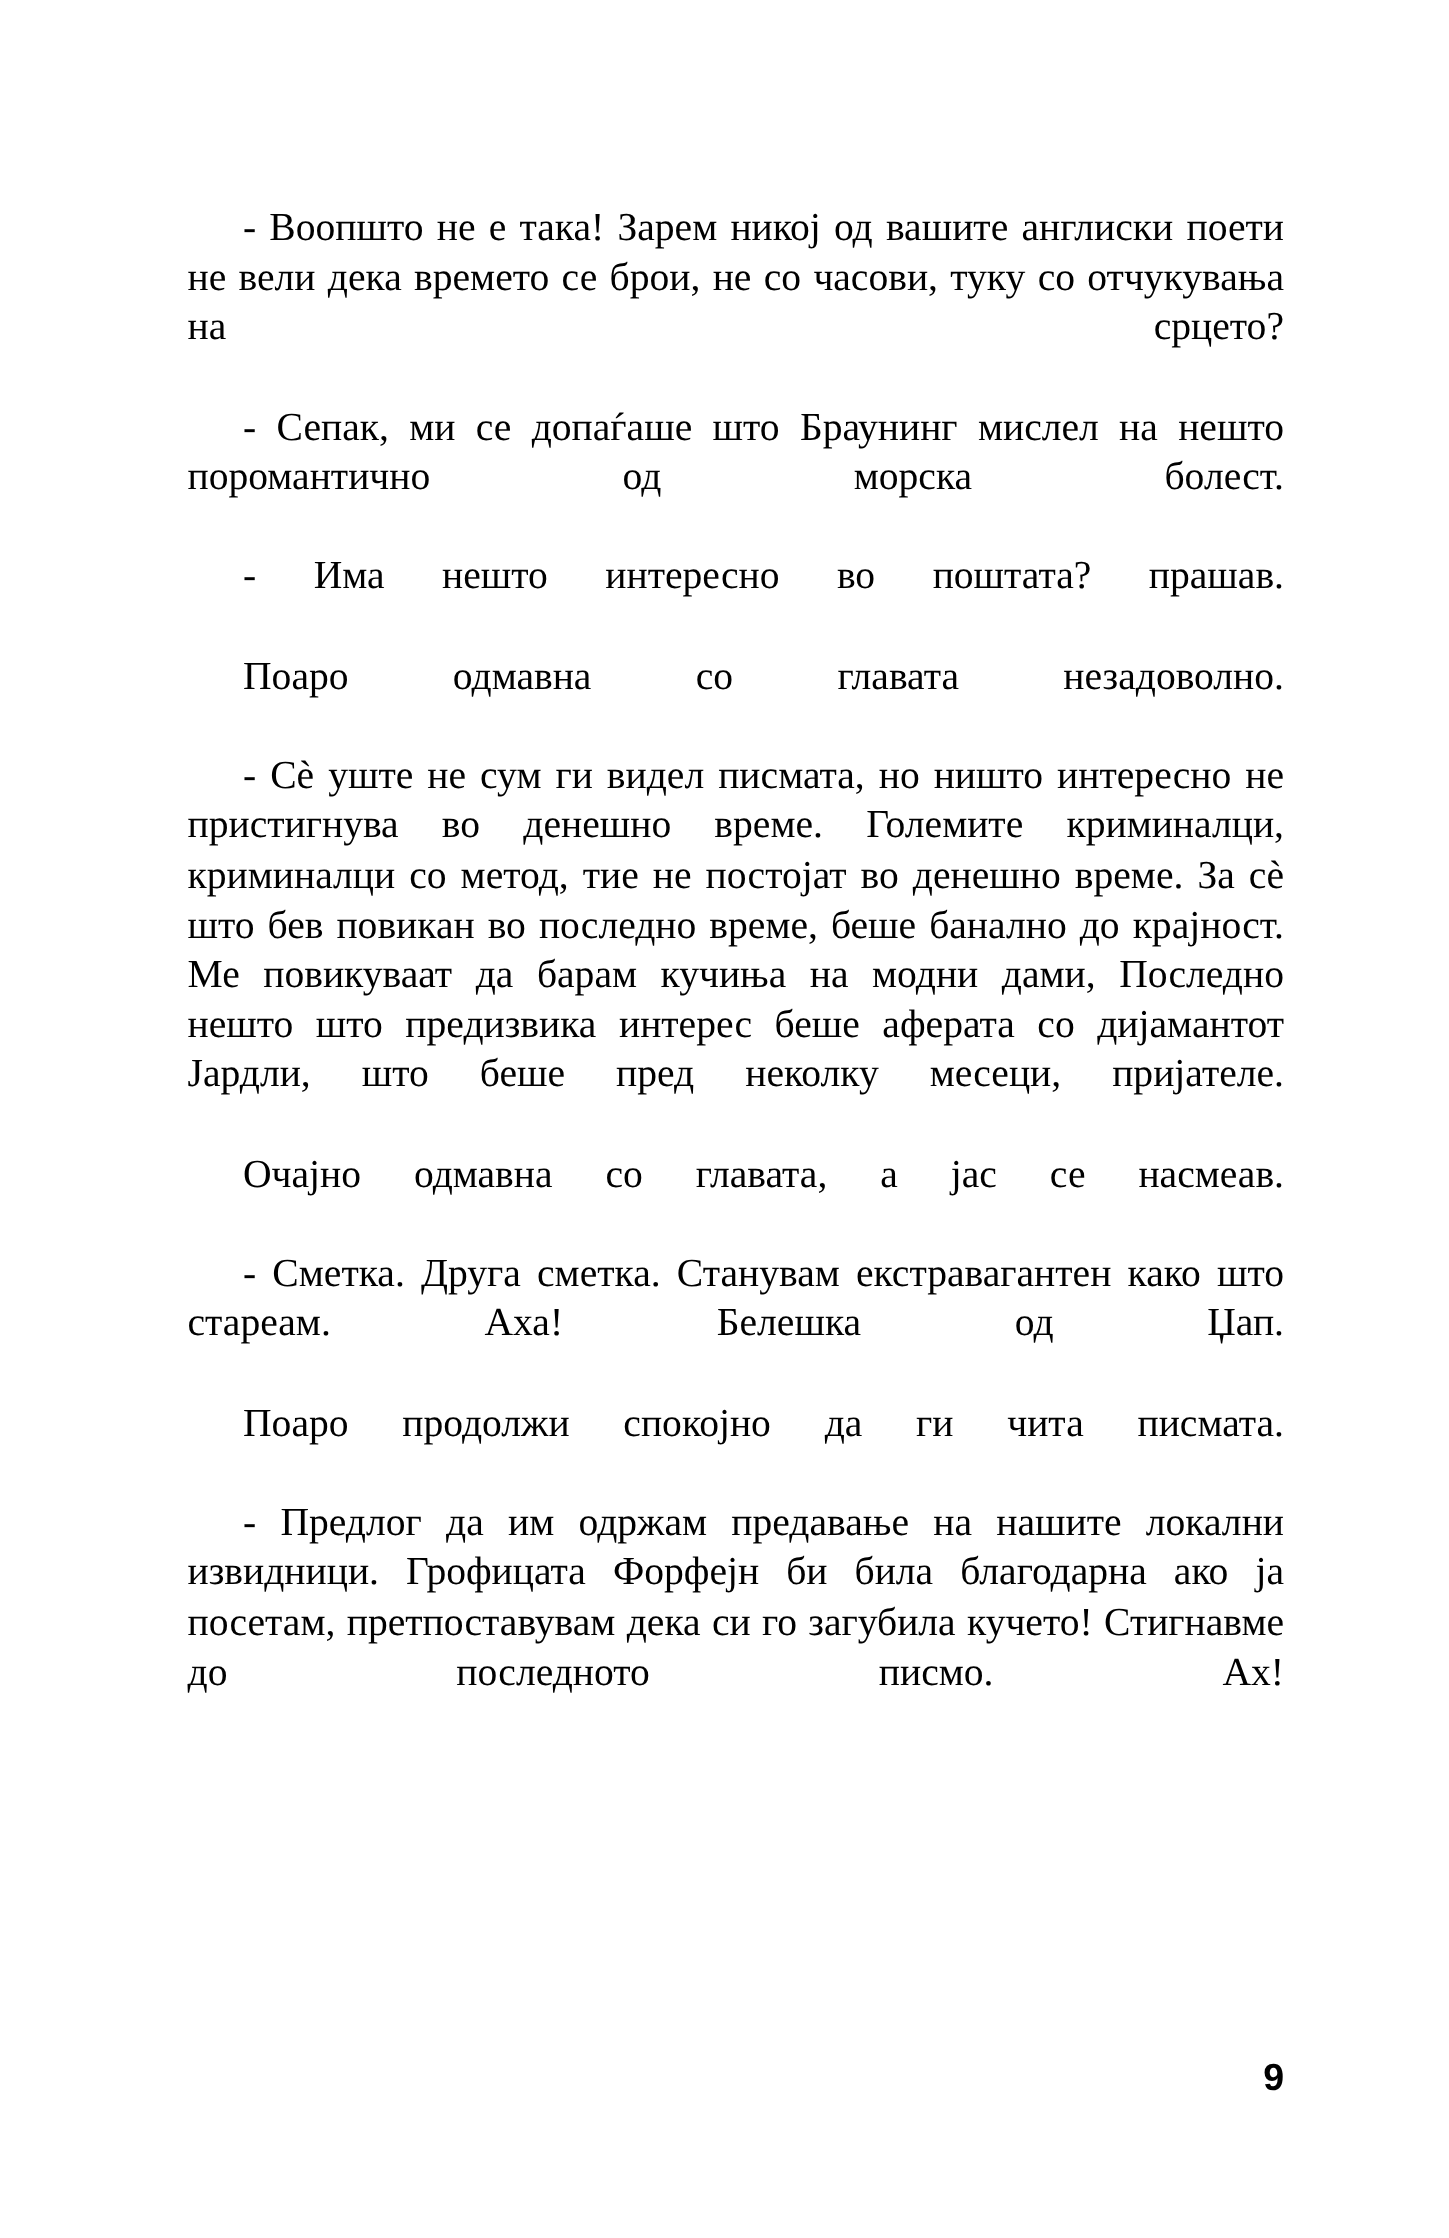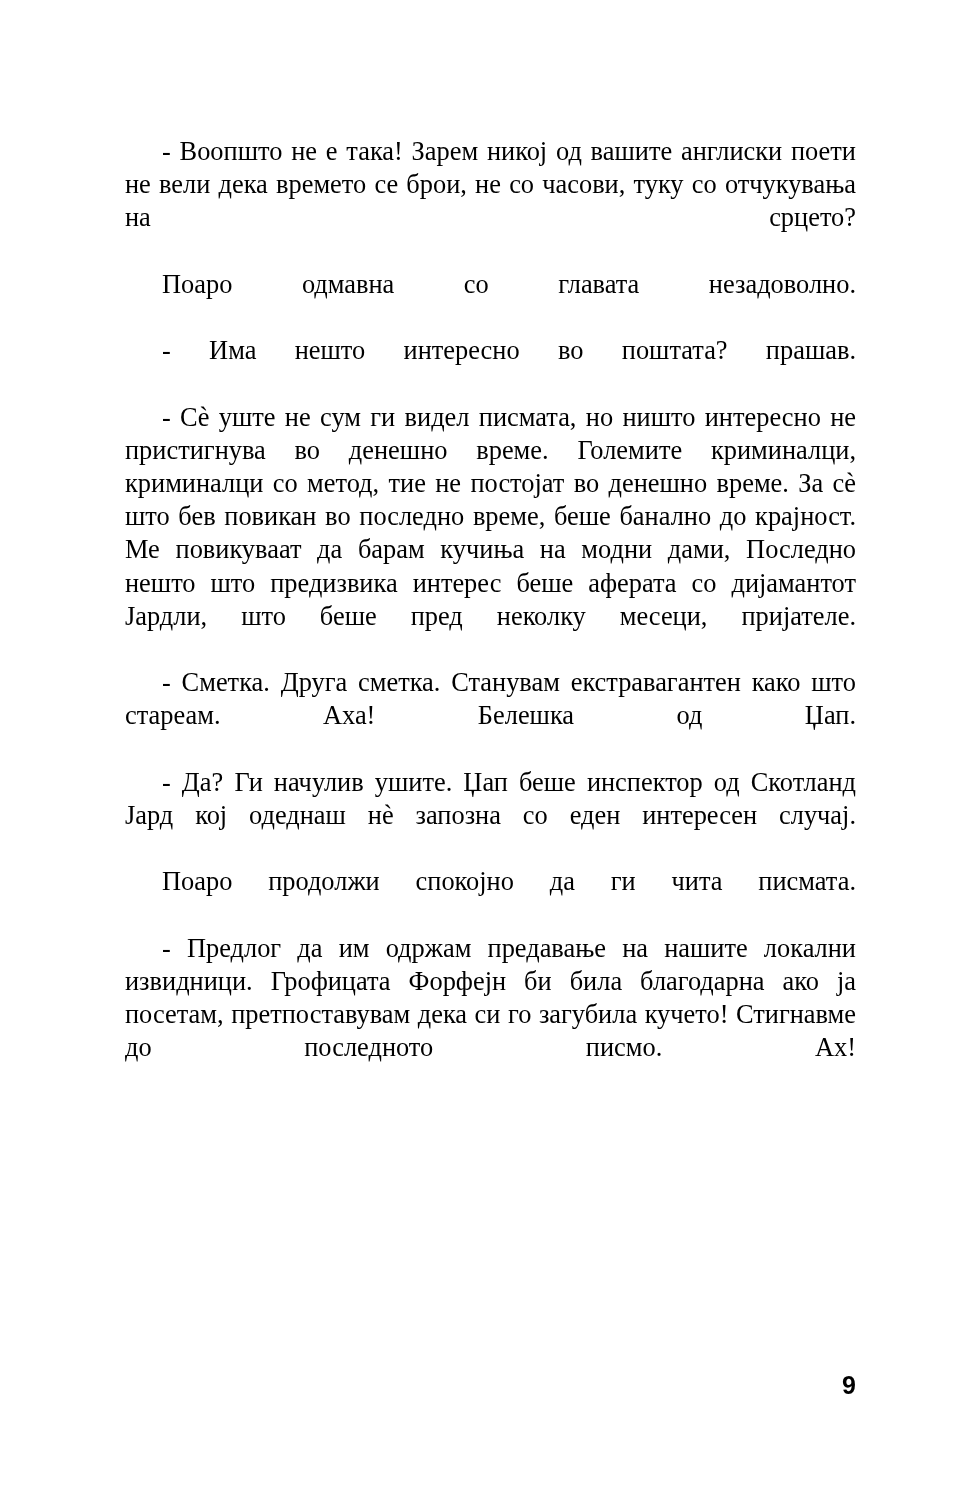--- a/index.html
+++ b/index.html
@@ -58,25 +58,26 @@
     color: #000000;
   }
 </style>
 </head>
 <body>
 
 <div class="page">
 
   <div class="text-block">
     <p class="para">- Воопшто не е така! Зарем никој од вашите англиски поети не вели дека времето се брои, не со часови, туку со отчукувања на срцето?</p>
+    <p class="para">- Сепак, ми се допаѓаше што Браунинг мислел на нешто поромантично од морска болест.</p>
+    <p class="para">- Има нешто интересно во поштата? прашав.</p>
     <p class="para">Поаро одмавна со главата незадоволно.</p>
-    <p class="para">- Има нешто интересно во поштата? прашав.</p>
     <p class="para">- Сѐ уште не сум ги видел писмата, но ништо интересно не пристигнува во денешно време. Големите криминалци, криминалци со метод, тие не постојат во денешно време. За сѐ што бев повикан во последно време, беше банално до крајност. Ме повикуваат да барам кучиња на модни дами, Последно нешто што предизвика интерес беше аферата со дијамантот Јардли, што беше пред неколку месеци, прија­теле.</p>
+    <p class="para">Очајно одмавна со главата, а јас се насмеав.</p>
     <p class="para">- Сметка. Друга сметка. Станувам екстравагантен како што стареам. Аха! Белешка од Џап.</p>
-    <p class="para">- Да? Ги начулив ушите. Џап беше инспектор од Скот­ланд Јард кој одеднаш нѐ запозна со еден интересен случај.</p>
     <p class="para">Поаро продолжи спокојно да ги чита писмата.</p>
     <p class="para">- Предлог да им одржам предавање на нашите локални извидници. Грофицата Форфејн би била благодарна ако ја посетам, претпоставувам дека си го загубила кучето! Сти­гнавме до последното писмо. Ах!</p>
 
   </div>
 
   <div class="folio">9</div>
 
 </div>
 
 </body></html>

